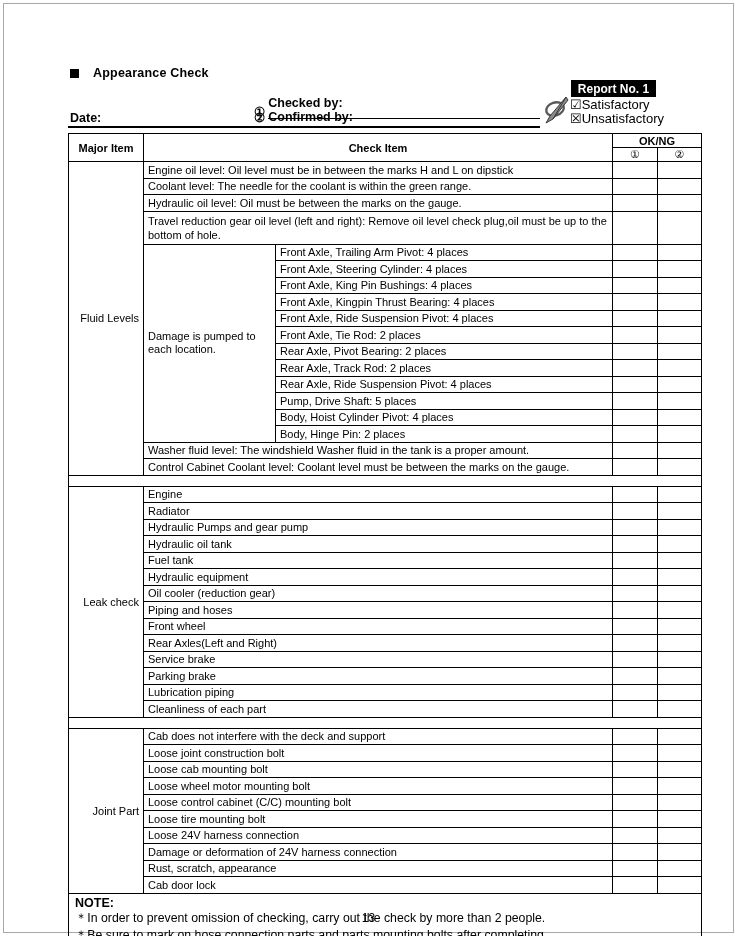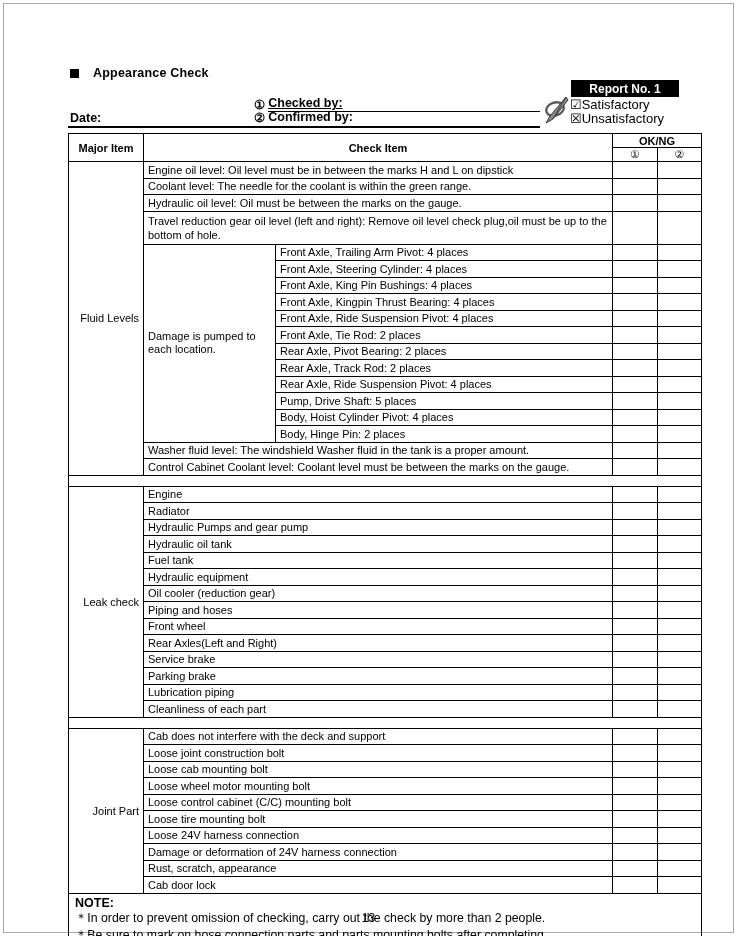--- a/index.html
+++ b/index.html
@@ -4,27 +4,27 @@
 <style>
   html,body { margin:0; padding:0; background:#fff; }
   .page { position:relative; width:737px; height:936px; background:#fff;
           font-family:"Liberation Sans", sans-serif; color:#000; overflow:hidden; }
   .page-border { position:absolute; inset:3px; border:1px solid #a8a8a8; pointer-events:none; }
 
   .title-row { position:absolute; left:70px; top:66px; display:flex; align-items:center; gap:14px; }
   .bullet { width:9px; height:9px; background:#000; }
   .title-text { font-weight:bold; font-size:12.5px; letter-spacing:.2px; }
 
-  .badge { position:absolute; left:571px; top:80px; width:108px; height:17px; background:#000;
+  .badge { position:absolute; left:571px; top:80px; width:85px; height:17px; background:#000;
            color:#fff; font-weight:bold; font-size:12px; display:flex; align-items:center; justify-content:center; }
 
   .sig1 { position:absolute; left:254px; top:96px; width:286px; display:flex; align-items:flex-end;
           font-weight:bold; font-size:12.5px; }
   .sig1 .num { margin-right:3px; }
-  .sig1 .line { flex:1; border-bottom:1.5px solid #000; padding-bottom:1px;text-decoration:underline; }
+  .sig1 .line { flex:1; border-bottom:1.5px solid #000; padding-bottom:8px; }
 
   .sig2 { position:absolute; left:68px; top:110px; width:472px; height:16px; border-bottom:2px solid #000;
           font-weight:bold; font-size:12.5px; }
   .sig2 .date-label { position:absolute; left:2px; bottom:1px; }
   .sig2 .conf { position:absolute; left:186px; bottom:1px; display:flex; }
   .sig2 .conf .num { margin-right:3px; }
 
   .pen-wrap { position:absolute; left:540px; top:94px; }
   .legend { position:absolute; left:570px; top:98px; font-size:13px; line-height:13.5px; }
   .legend div { white-space:nowrap; }

